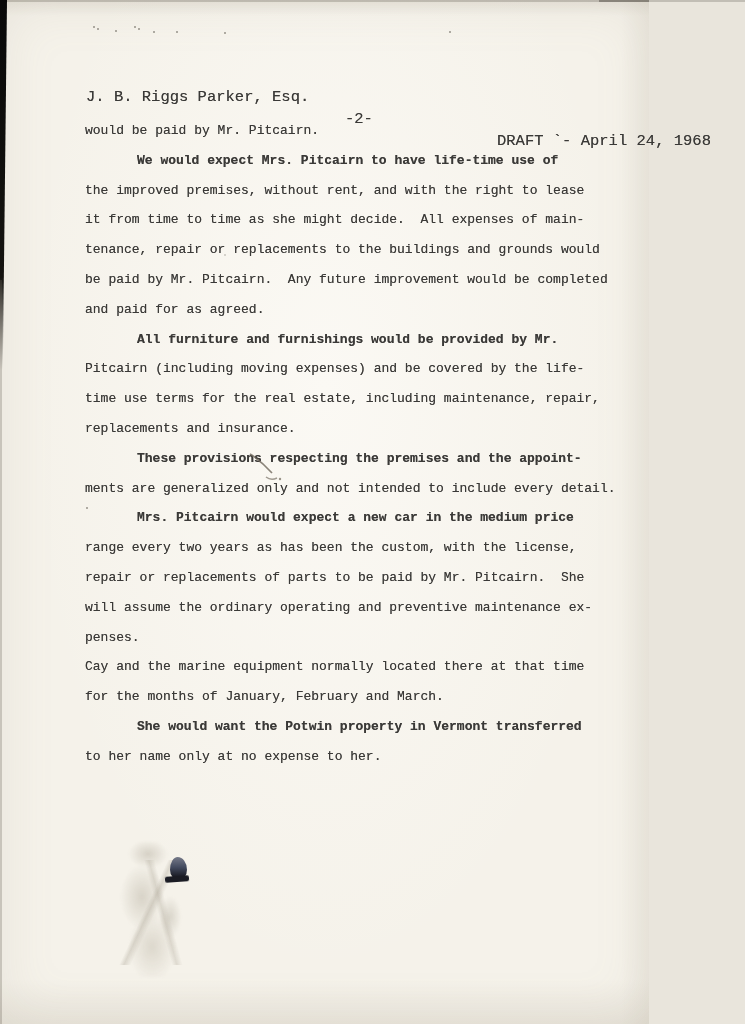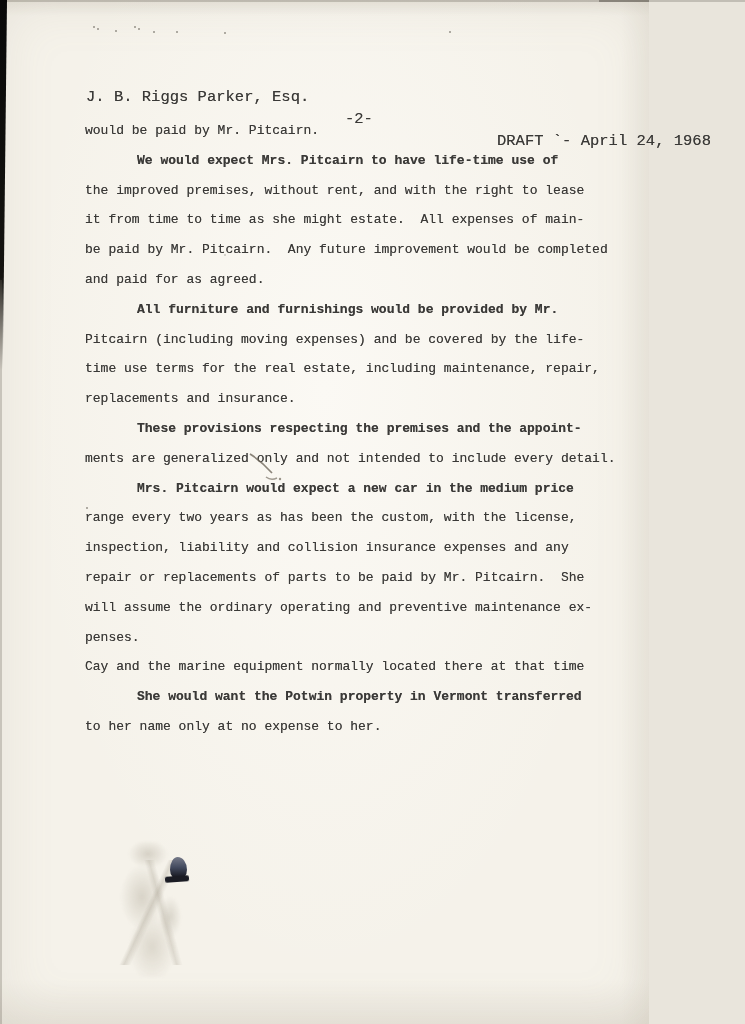--- a/index.html
+++ b/index.html
@@ -123,36 +123,37 @@
   <div class="header-line">
     <span class="header-recipient">J. B. Riggs Parker, Esq.</span>
     <span class="header-pageno">-2-</span>
     <span class="header-draft">DRAFT `- April 24, 1968</span>
   </div>
 
   <div class="body-lines">
       <div class="line">would be paid by Mr. Pitcairn.</div>
       <div class="line indent">We would expect Mrs. Pitcairn to have life-time use of</div>
       <div class="line">the improved premises, without rent, and with the right to lease</div>
-      <div class="line">it from time to time as she might estate.  All expenses of main-</div>
+      <div class="line">it from time to time as she might decide.  All expenses of main-</div>
+      <div class="line">tenance, repair or replacements to the buildings and grounds would</div>
       <div class="line">be paid by Mr. Pitcairn.  Any future improvement would be completed</div>
       <div class="line">and paid for as agreed.</div>
       <div class="line indent">All furniture and furnishings would be provided by Mr.</div>
       <div class="line">Pitcairn (including moving expenses) and be covered by the life-</div>
       <div class="line">time use terms for the real estate, including maintenance, repair,</div>
       <div class="line">replacements and insurance.</div>
       <div class="line indent">These provisions respecting the premises and the appoint-</div>
       <div class="line">ments are generalized only and not intended to include every detail.</div>
       <div class="line indent">Mrs. Pitcairn would expect a new car in the medium price</div>
       <div class="line">range every two years as has been the custom, with the license,</div>
-      <div class="line">inspection, liability and collision insurance expenses and any</div>
       <div class="line">repair or replacements of parts to be paid by Mr. Pitcairn.  She</div>
       <div class="line">will assume the ordinary operating and preventive maintenance ex-</div>
       <div class="line">penses.</div>
       <div class="line">Cay and the marine equipment normally located there at that time</div>
+      <div class="line">for the months of January, February and March.</div>
       <div class="line indent">She would want the Potwin property in Vermont transferred</div>
       <div class="line">to her name only at no expense to her.</div>
     </div>
 
   <svg class="squiggle" width="44" height="34">
     <path d="M4,4 C12,9 18,14 26,23" stroke="rgba(110,103,90,0.8)" stroke-width="1.6" fill="none"></path>
     <path d="M20,27 q5,4 11,1" stroke="rgba(110,103,90,0.65)" stroke-width="1.4" fill="none"></path>
     <circle cx="34" cy="29" r="1.2" fill="rgba(110,103,90,0.7)"></circle>
   </svg>
 

